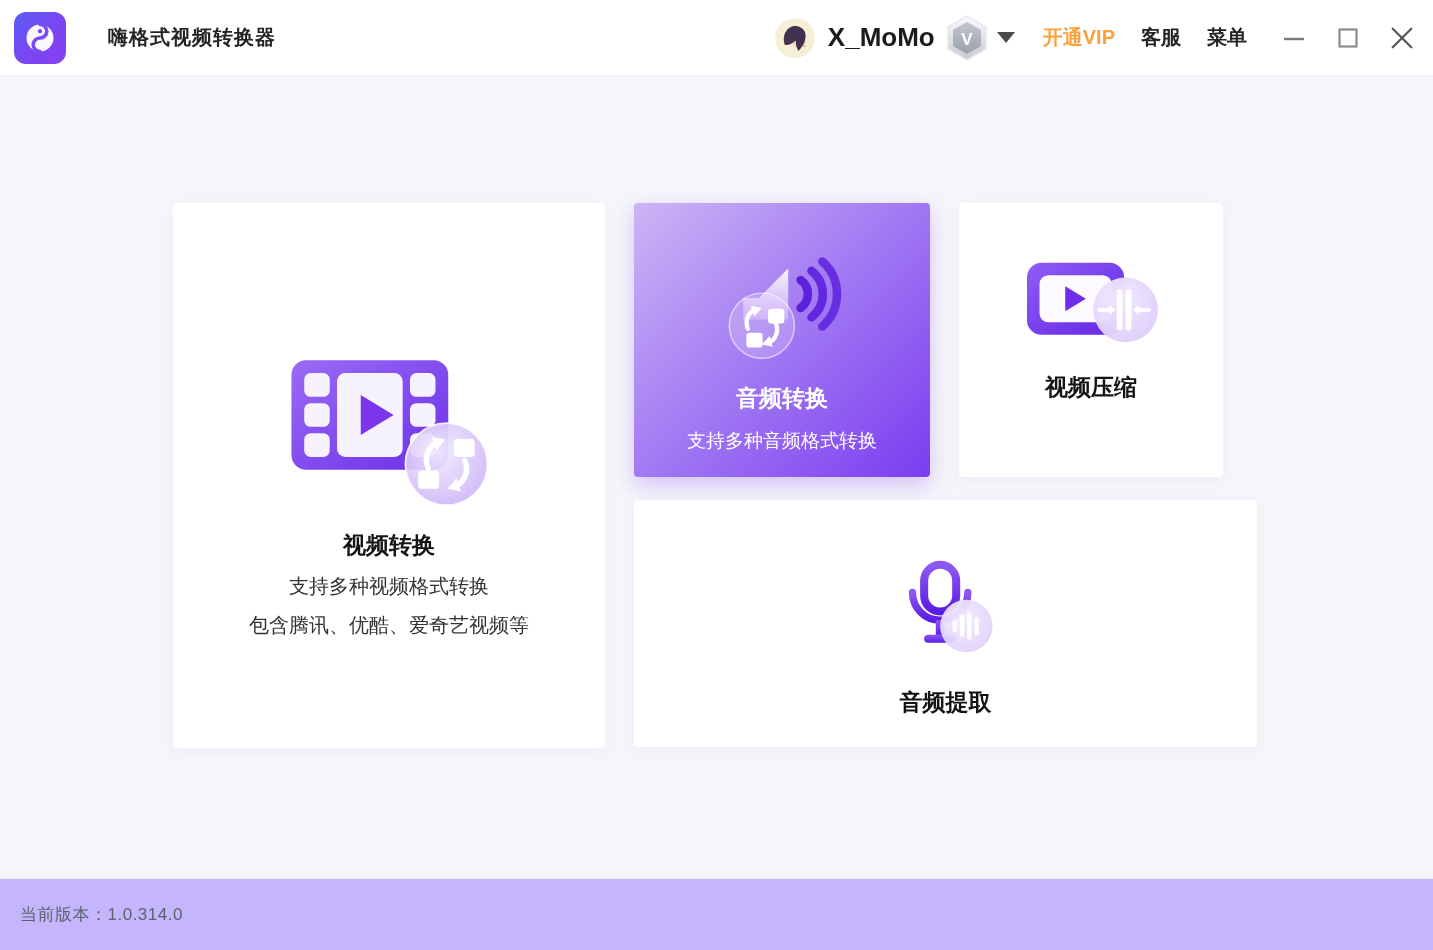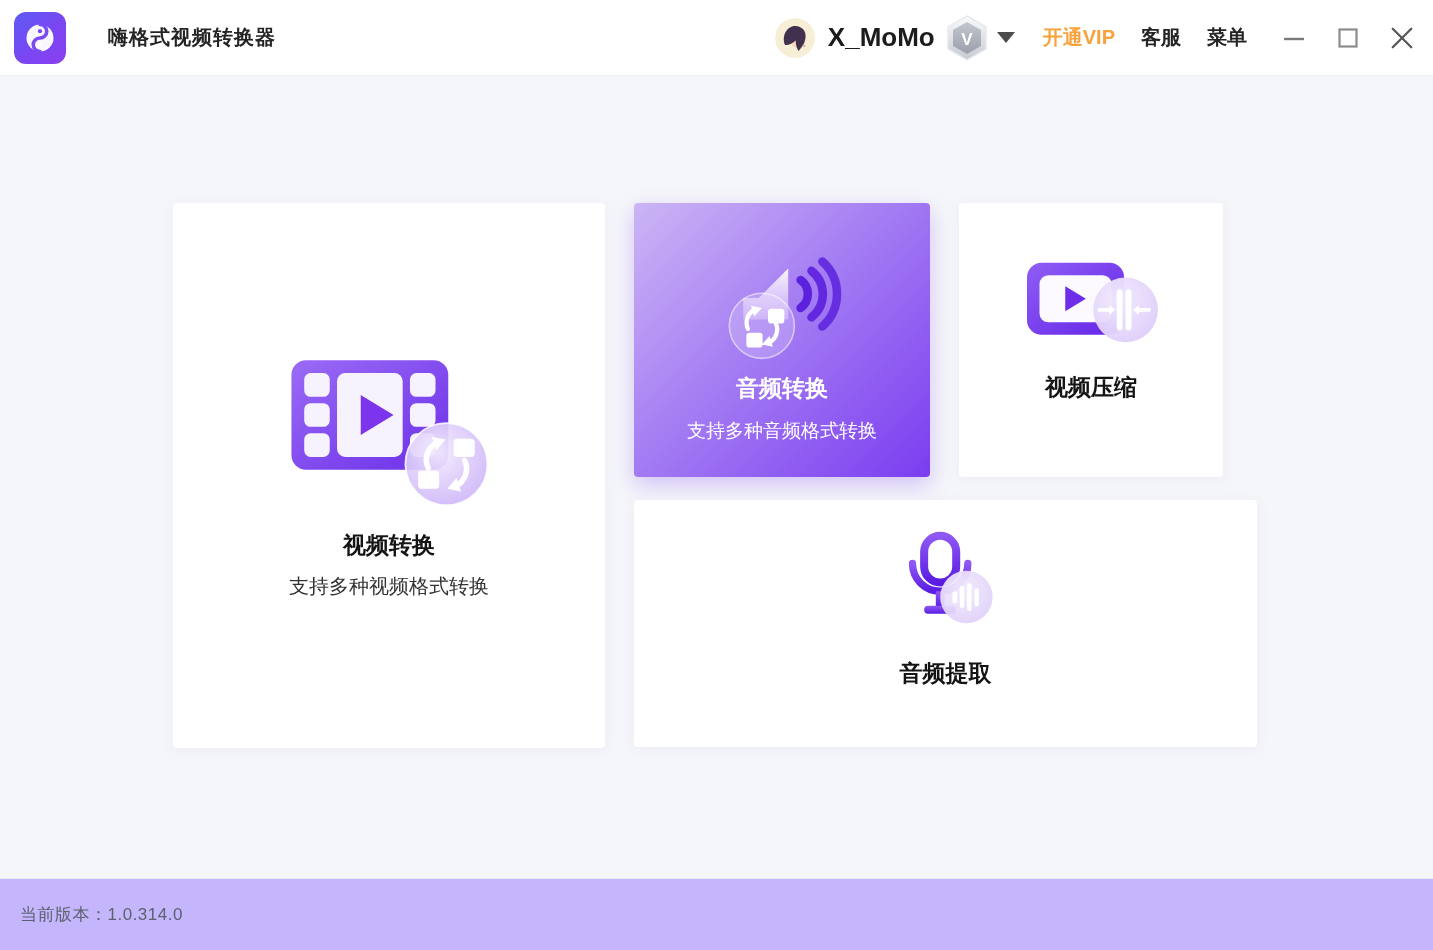--- a/index.html
+++ b/index.html
@@ -63,34 +63,34 @@
     display:flex; flex-direction:column; align-items:center;
     cursor:pointer;
   }
   #card-video-convert { left:173px; top:127px; width:432px; height:545px; }
   #card-audio-convert {
     left:634px; top:127px; width:296px; height:274px;
     background:linear-gradient(135deg,#ccb5f5 0%,#a57ef3 45%,#7b3df0 100%);
     box-shadow:0 8px 22px rgba(122,57,239,0.28);
   }
   #card-video-compress { left:959px; top:127px; width:264px; height:274px; }
-  #card-audio-extract  { left:634px; top:424px; width:623px; height:247px; }
+  #card-audio-extract  { left:634px; top:424px; width:623px; height:247px;justify-content:center; }
 
   .card-title { font-size:23px; font-weight:700; color:#141414; }
   .card-desc  { font-size:20px; color:#333333; }
   #card-audio-convert .card-title { color:#ffffff; }
   #card-audio-convert .card-desc  { color:#ffffff; font-size:19px; }
 
   #card-video-convert .icon-wrap { margin-top:150px; }
   #card-video-convert .card-title { margin-top:18px; }
   #card-video-convert .card-desc1 { margin-top:12px; }
   #card-video-convert .card-desc2 { margin-top:12px; }
 
   #card-audio-convert .icon-wrap { margin-top:36px; }
-  #card-audio-convert .card-title { margin-top:6px; }
+  #card-audio-convert .card-title { margin-top:16px; }
   #card-audio-convert .card-desc1 { margin-top:14px; }
 
   #card-video-compress .icon-wrap { margin-top:48px; }
   #card-video-compress .card-title { margin-top:14px; }
   #card-video-compress .card-desc1 { margin-top:14px; }
 
   #card-audio-extract .icon-wrap { margin-top:30px; }
   #card-audio-extract .card-title { margin-top:22px; }
   #card-audio-extract .card-desc1 { margin-top:14px; }
 
@@ -197,20 +197,21 @@
         <rect x="186" y="94" width="23" height="20" rx="4" fill="#ffffff"></rect>
         <rect x="147" y="129" width="23" height="20" rx="4" fill="#ffffff"></rect>
         <path d="M158 126 A 21 21 0 0 1 168 98" fill="none" stroke="#ffffff" stroke-width="6" stroke-linecap="round"></path>
         <polygon points="162,92 177,95 167,107" fill="#ffffff"></polygon>
         <path d="M198 118 A 21 21 0 0 1 188 146" fill="none" stroke="#ffffff" stroke-width="6" stroke-linecap="round"></path>
         <polygon points="194,152 179,149 189,137" fill="#ffffff"></polygon>
       </svg>
     </div>
     <div class="card-title">视频转换</div>
     <div class="card-desc card-desc1">支持多种视频格式转换</div>
+    <div class="card-desc card-desc2">包含腾讯、优酷、爱奇艺视频等</div>
   </div>
 
   <div class="card" id="card-audio-convert">
     <div class="icon-wrap">
       <svg width="140" height="124" viewBox="0 0 180 160">
         <defs>
           <linearGradient id="gs" x1="0" y1="0" x2="0" y2="1">
             <stop offset="0" stop-color="#fbf8ff" stop-opacity="0.97"></stop>
             <stop offset="1" stop-color="#c8a8f7" stop-opacity="0.9"></stop>
           </linearGradient>

